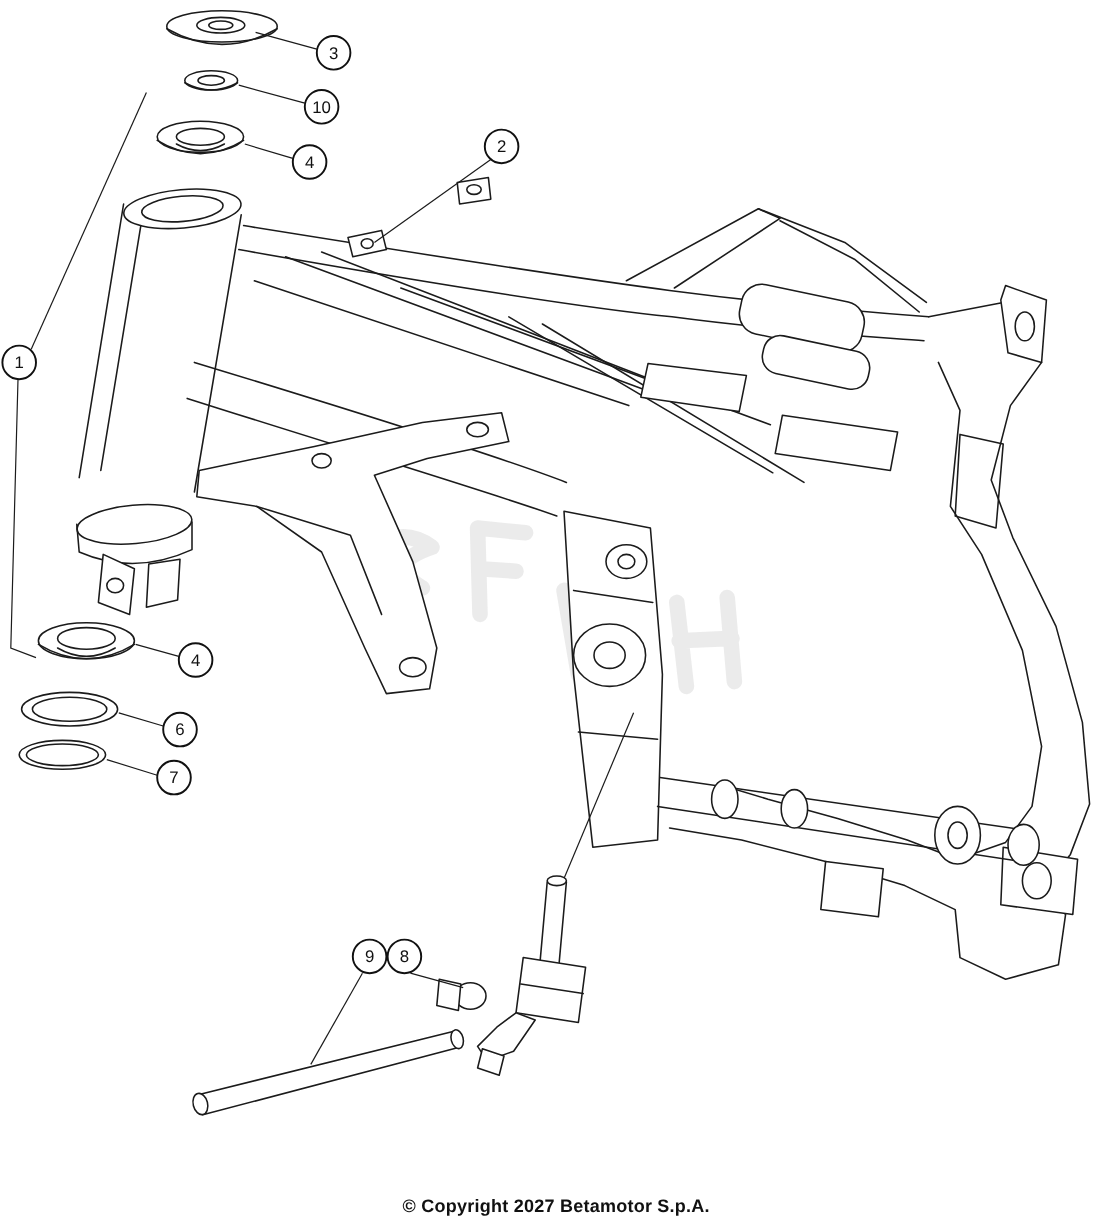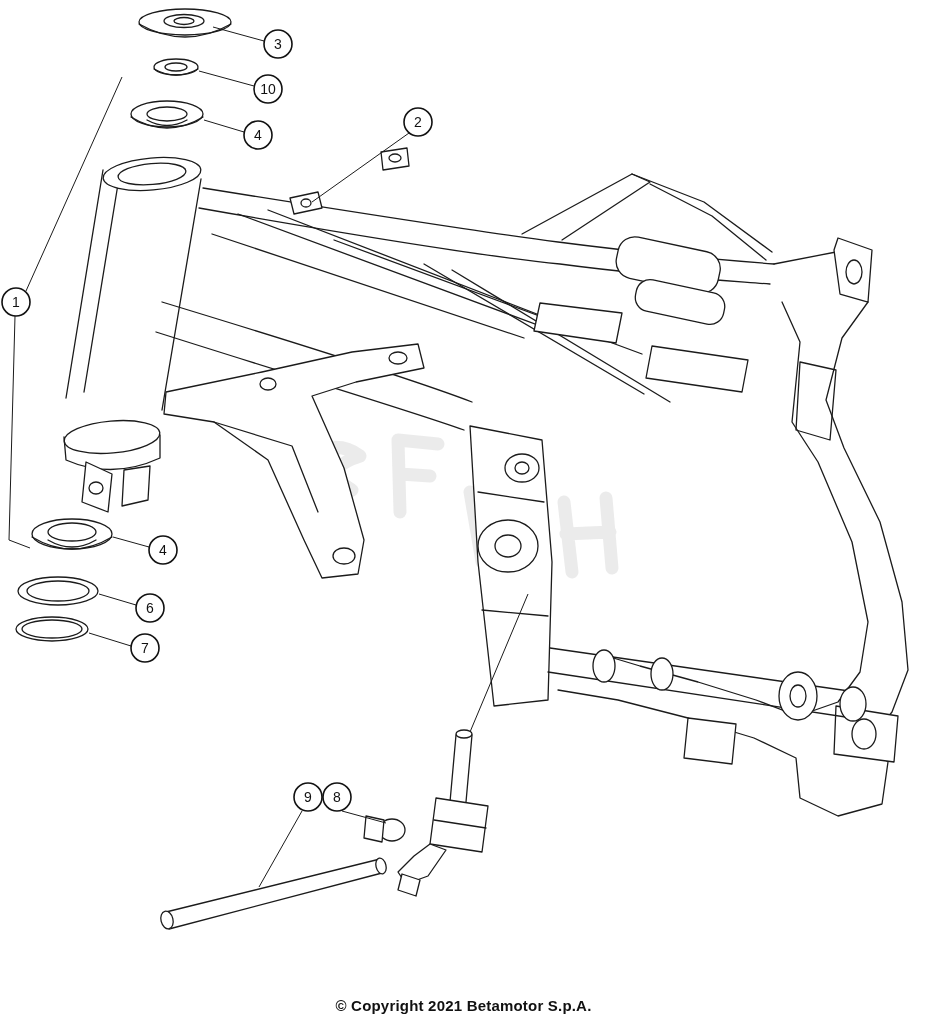--- a/index.html
+++ b/index.html
@@ -245,15 +245,15 @@
       <circle class="co-c" r="14"></circle>
       <text class="co-t" y="0" dy="0.35em">9</text>
     </g>
     <g transform="translate(337,797)">
       <circle class="co-c" r="14"></circle>
       <text class="co-t" y="0" dy="0.35em">8</text>
     </g>
   </g>
 </svg>
 
-<div class="footer">© Copyright 2021 Betamotor S.p.A.</div>
+<div class="footer">© Copyright 2027 Betamotor S.p.A.</div>
 
 </div>
 
 </body></html>

